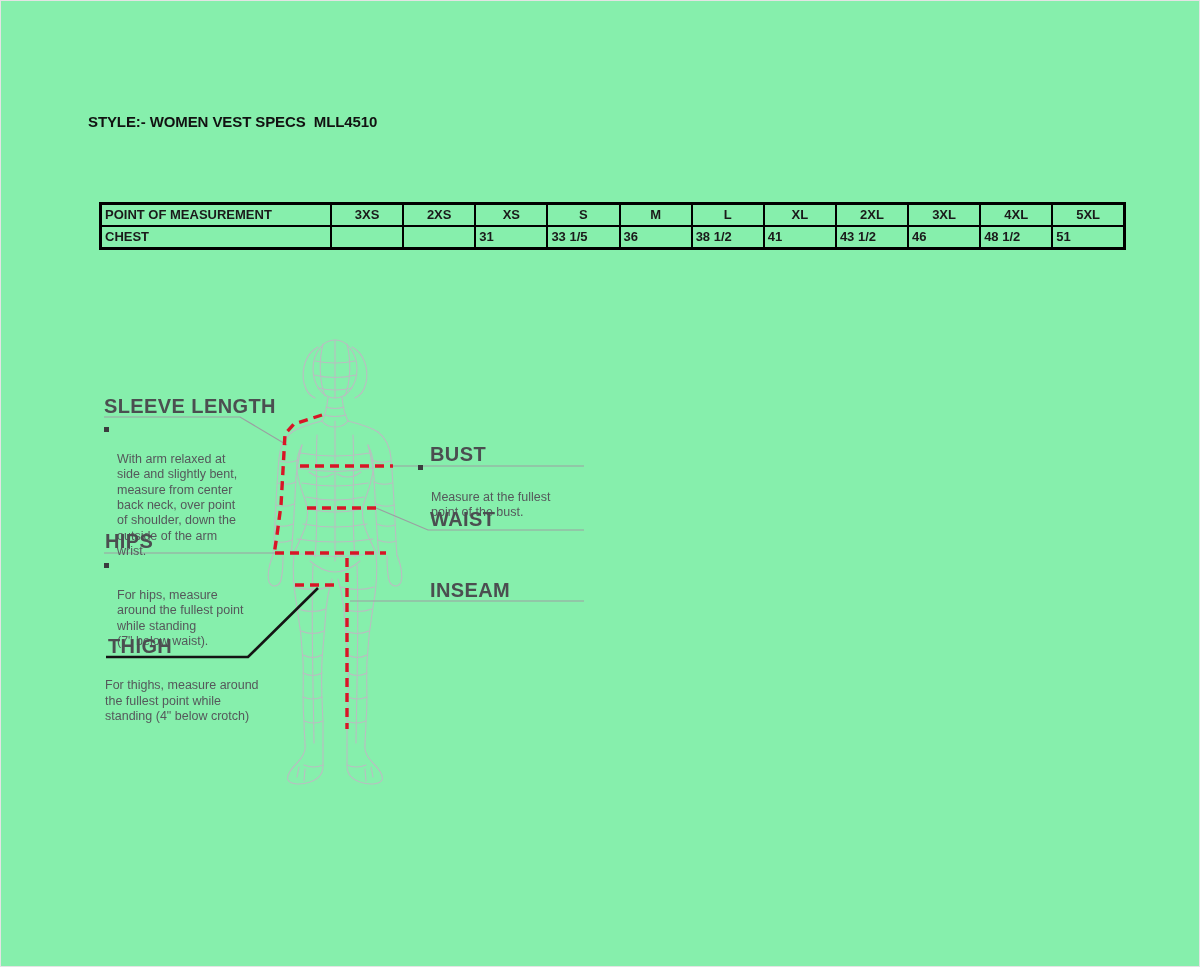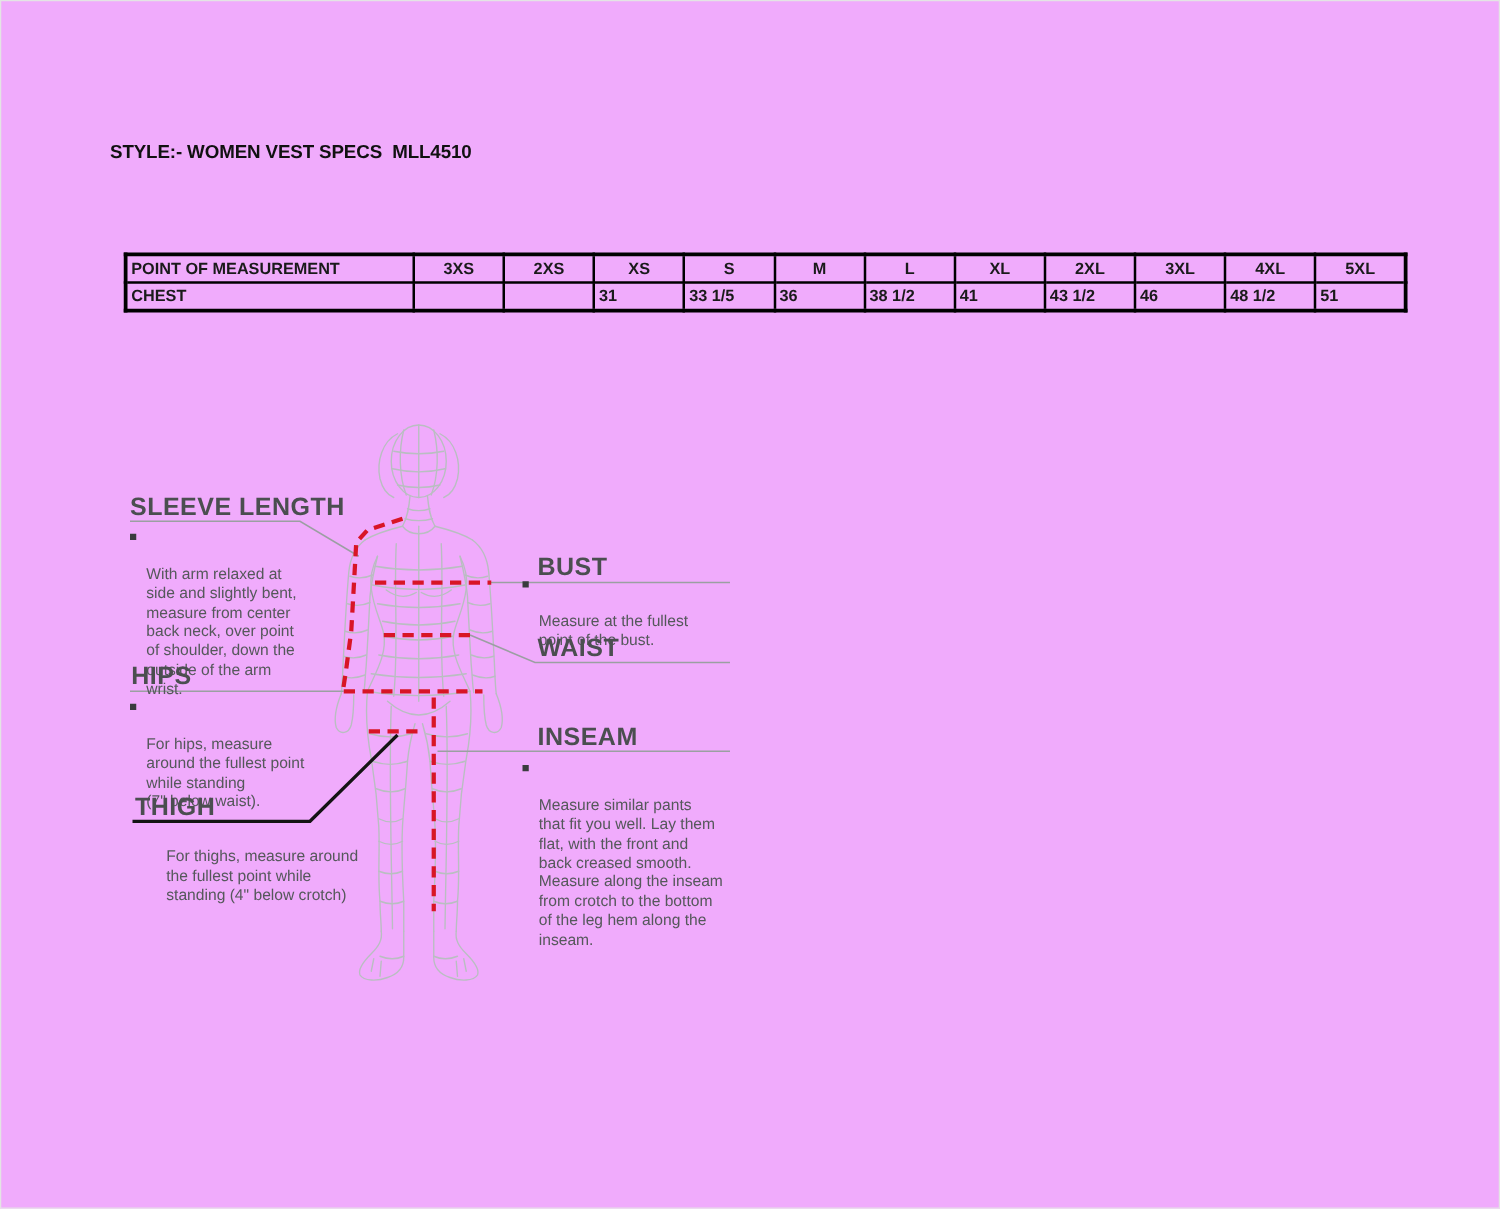--- a/index.html
+++ b/index.html
@@ -1,17 +1,17 @@
 <!DOCTYPE html>
 <html><head>
 <meta charset="utf-8">
 <style>
   html,body{margin:0;padding:0;background:#fff;}
   .canvas{
-    position:relative;width:1200px;height:967px;background:#f0abfc;
+    position:relative;width:1200px;height:967px;background:#86efac;
     font-family:"Liberation Sans",sans-serif;color:#1a1a1a;overflow:hidden;
     box-shadow:inset 0 0 0 1px #e4e4e4;
   }
   
   .doc-title{
     position:absolute;left:88px;top:113px;margin:0;
     font-size:15px;font-weight:700;letter-spacing:-0.1px;color:#111;white-space:pre;
   }
   
   .spec-table{
@@ -36,21 +36,21 @@
   .diagram{position:absolute;left:90px;top:325px;width:540px;height:470px;}
   .diagram svg{position:absolute;left:0;top:0;}
   .dlabel{
     position:absolute;margin:0;font-size:20px;font-weight:700;
     letter-spacing:0.4px;color:#4b4e50;white-space:pre;
   }
   .ddesc{
     position:absolute;margin:0;font-size:12.5px;line-height:15.4px;
     color:#55585b;white-space:pre-line;padding-left:14px;
   }
-  .ddesc.nobullet{padding-left:0;margin-left:28px;}
+  .ddesc.nobullet{padding-left:0;}
   .sq{
     position:absolute;left:1px;top:6px;width:5px;height:5px;background:#3a3c3e;
   }
 </style>
 </head>
 <body>
 
 <div class="canvas">
 
   <h1 class="doc-title">STYLE:- WOMEN VEST SPECS  MLL4510</h1>
@@ -229,26 +229,15 @@
     <p class="dlabel" style="left:340px;top:118px;">BUST</p>
     <div class="ddesc" style="left:327px;top:134px;width:165px;">
       <span class="sq"></span>
       <span>Measure at the fullest
 point of the bust.</span>
     </div>
 
     <p class="dlabel" style="left:340px;top:183px;">WAIST</p>
 
     <p class="dlabel" style="left:340px;top:254px;">INSEAM</p>
-    <div class="ddesc" style="left:327px;top:281px;width:175px;">
-      <span class="sq"></span>
-      <span>Measure similar pants
-that fit you well. Lay them
-flat, with the front and
-back creased smooth.
-Measure along the inseam
-from crotch to the bottom
-of the leg hem along the
-inseam.</span>
-    </div>
 
   </div>
 </div>
 
 </body></html>

